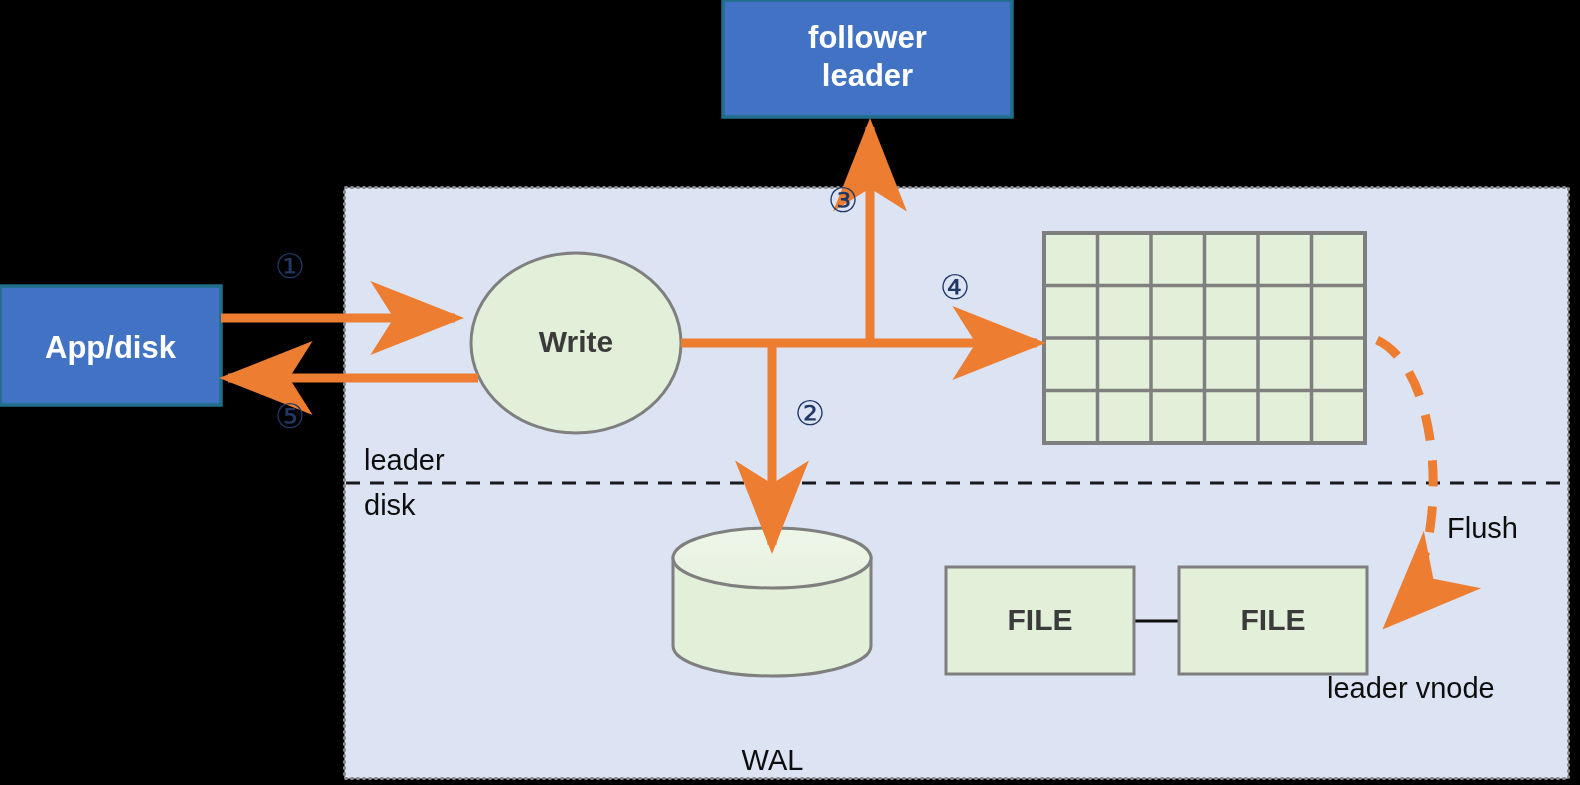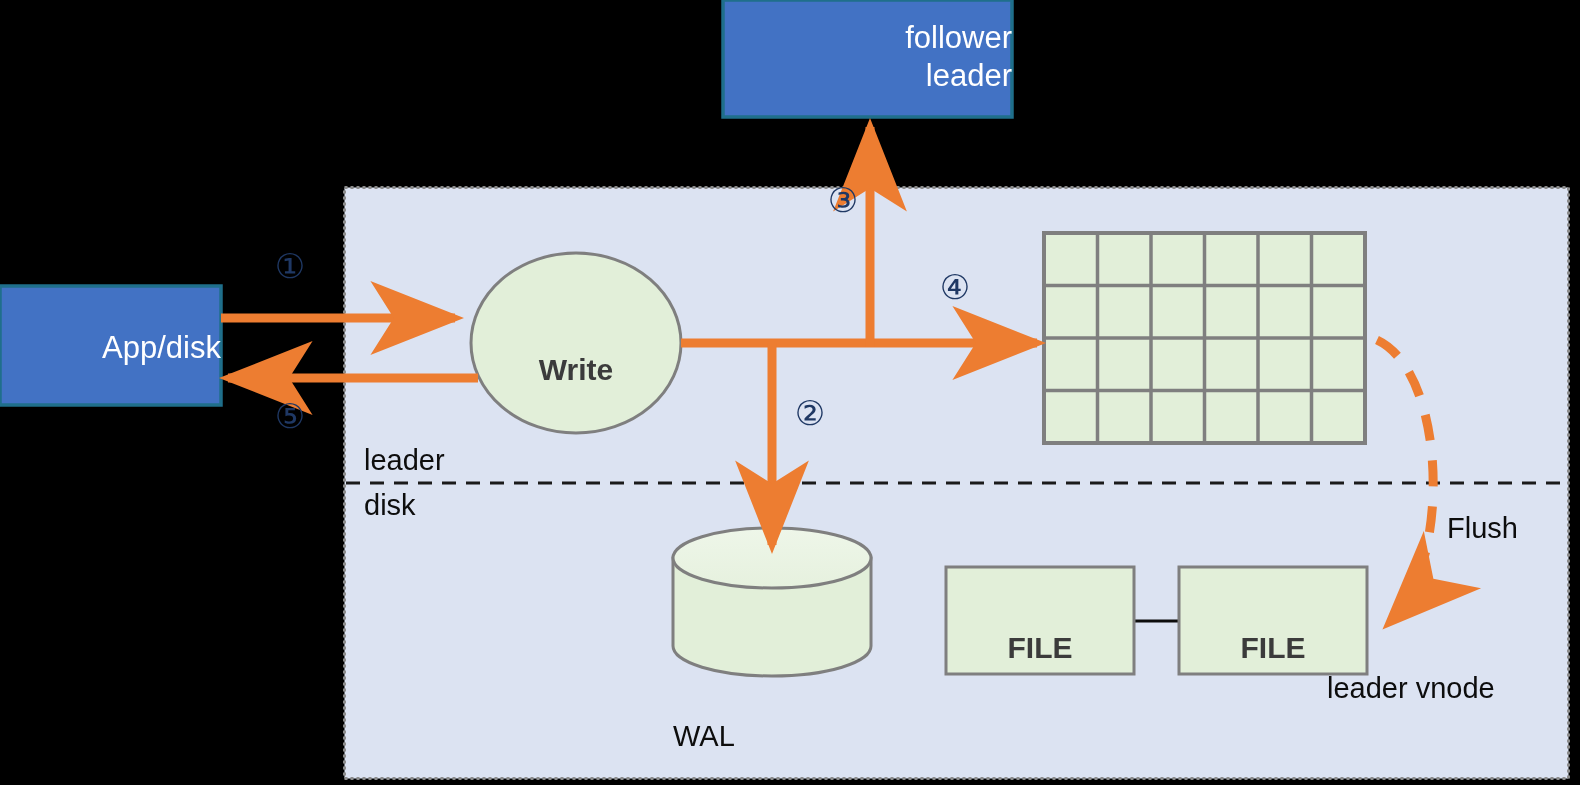--- a/index.html
+++ b/index.html
@@ -22,31 +22,30 @@
     width: 1580px;
     height: 785px;
   }
   .lbl {
     position: absolute;
     white-space: nowrap;
     pointer-events: none;
   }
   .box-label {
     color: #ffffff;
-    font-weight: normal;
+    font-weight: bold;
     font-size: 31px;
-    text-align: right;
+    text-align: center;
     line-height: 1.22;
   }
   .node-label {
     color: #3b3b3b;
     font-weight: bold;
     font-size: 30px;
     text-align: center;
-    margin-top: 28px;
   }
   .plain-label {
     color: #0d0d0d;
     font-size: 29px;
   }
   .step-num {
     color: #1f3864;
     font-size: 34px;
     font-weight: 400;
     text-align: center;
@@ -121,21 +120,21 @@
     <div>follower</div>
     <div>leader</div>
   </div>
 
   <div class="lbl node-label" style="left:471px; top:325px; width:210px;">Write</div>
 
   <div class="lbl node-label" style="left:946px; top:603px; width:188px;">FILE</div>
 
   <div class="lbl node-label" style="left:1179px; top:603px; width:188px;">FILE</div>
 
-  <div class="lbl plain-label" style="left:673px; top:720px; width:199px; text-align:left;">WAL</div>
+  <div class="lbl plain-label" style="left:673px; top:744px; width:199px; text-align:center;">WAL</div>
 
   <div class="lbl plain-label" style="left:364px; top:444px;">leader</div>
 
   <div class="lbl plain-label" style="left:364px; top:489px;">disk</div>
 
   <div class="lbl plain-label" style="left:1447px; top:512px;">Flush</div>
 
   <div class="lbl plain-label" style="left:1327px; top:672px;">leader vnode</div>
 
   <div class="lbl step-num" style="left:263px; top:246px; width:54px;">①</div>

